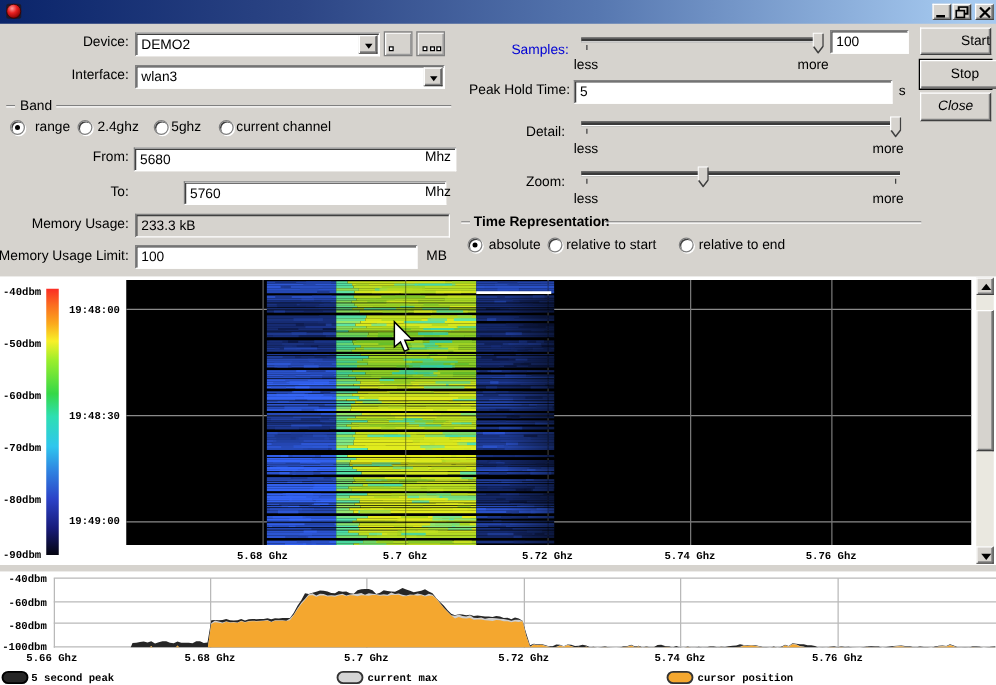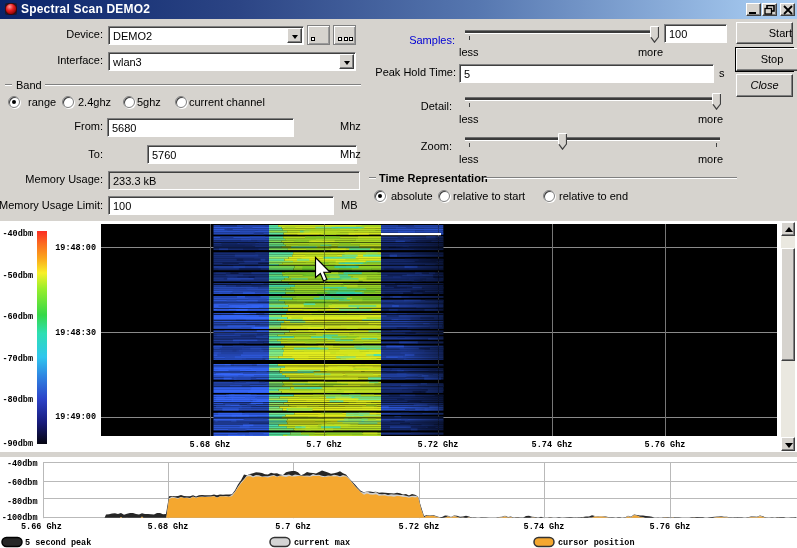--- a/index.html
+++ b/index.html
@@ -23,21 +23,20 @@
       <defs>
         <radialGradient id="ball" cx="0.38" cy="0.3" r="0.75">
           <stop offset="0" stop-color="#ff9a9a"></stop>
           <stop offset="0.45" stop-color="#e82020"></stop>
           <stop offset="1" stop-color="#7a0000"></stop>
         </radialGradient>
       </defs>
       <rect x="1" y="1" width="12" height="12" rx="2" fill="#1a1a2e"></rect>
       <circle cx="7" cy="7" r="5.6" fill="url(#ball)" stroke="#300" stroke-width="0.6"></circle>
     </svg>
-    <div class="lbl" style="left:21px;top:2px;font-size:12px;font-weight:bold;color:#fff;letter-spacing:0.2px;">Spectral Scan DEMO2</div>
     <div class="btn" style="left:746px;top:3px;width:15px;height:13px;">
       <div class="abs" style="left:2px;top:8px;width:7px;height:2px;background:#000;"></div>
     </div>
     <div class="btn" style="left:762px;top:3px;width:15px;height:13px;">
       <svg class="abs" style="left:1px;top:1px" width="12" height="10" viewBox="0 0 12 10">
         <rect x="3" y="0.5" width="7" height="5.5" fill="none" stroke="#000" stroke-width="1.6"></rect>
         <rect x="1" y="3.5" width="6.5" height="5.5" fill="#d6d3ce" stroke="#000" stroke-width="1.3"></rect>
       </svg>
     </div>
     <div class="btn" style="left:780px;top:3px;width:15px;height:13px;">
@@ -69,21 +68,21 @@
 <div class="groupline" style="left:45px;top:84px;width:316px;"></div>
 <div class="radio sel" style="left:8px;top:96px;"></div>
 <div class="lbl" style="left:28px;top:96px;">range</div>
 <div class="radio" style="left:62px;top:96px;"></div>
 <div class="lbl" style="left:78px;top:96px;">2.4ghz</div>
 <div class="radio" style="left:123px;top:96px;"></div>
 <div class="lbl" style="left:137px;top:96px;">5ghz</div>
 <div class="radio" style="left:175px;top:96px;"></div>
 <div class="lbl" style="left:189px;top:96px;">current channel</div>
 <div class="rlbl" style="left:-57px;top:120px;width:160px;color:#000">From:</div>
-<div class="sunken" style="left:107px;top:118px;width:187px;height:19px;">
+<div class="sunken" style="left:107px;top:118px;width:258px;height:19px;">
     <span class="txt">5680</span>
   </div>
 <div class="lbl" style="left:340px;top:120px;">Mhz</div>
 <div class="rlbl" style="left:-57px;top:148px;width:160px;color:#000">To:</div>
 <div class="sunken" style="left:107px;top:145px;width:210px;height:19px;margin-left:40px;">
     <span class="txt">5760</span>
   </div>
 <div class="lbl" style="left:340px;top:148px;">Mhz</div>
 <div class="rlbl" style="left:-57px;top:173px;width:160px;color:#000">Memory Usage:</div>
 <div class="sunken" style="left:108px;top:171px;width:252px;height:19px;background:#d6d3ce;text-align:right;">

